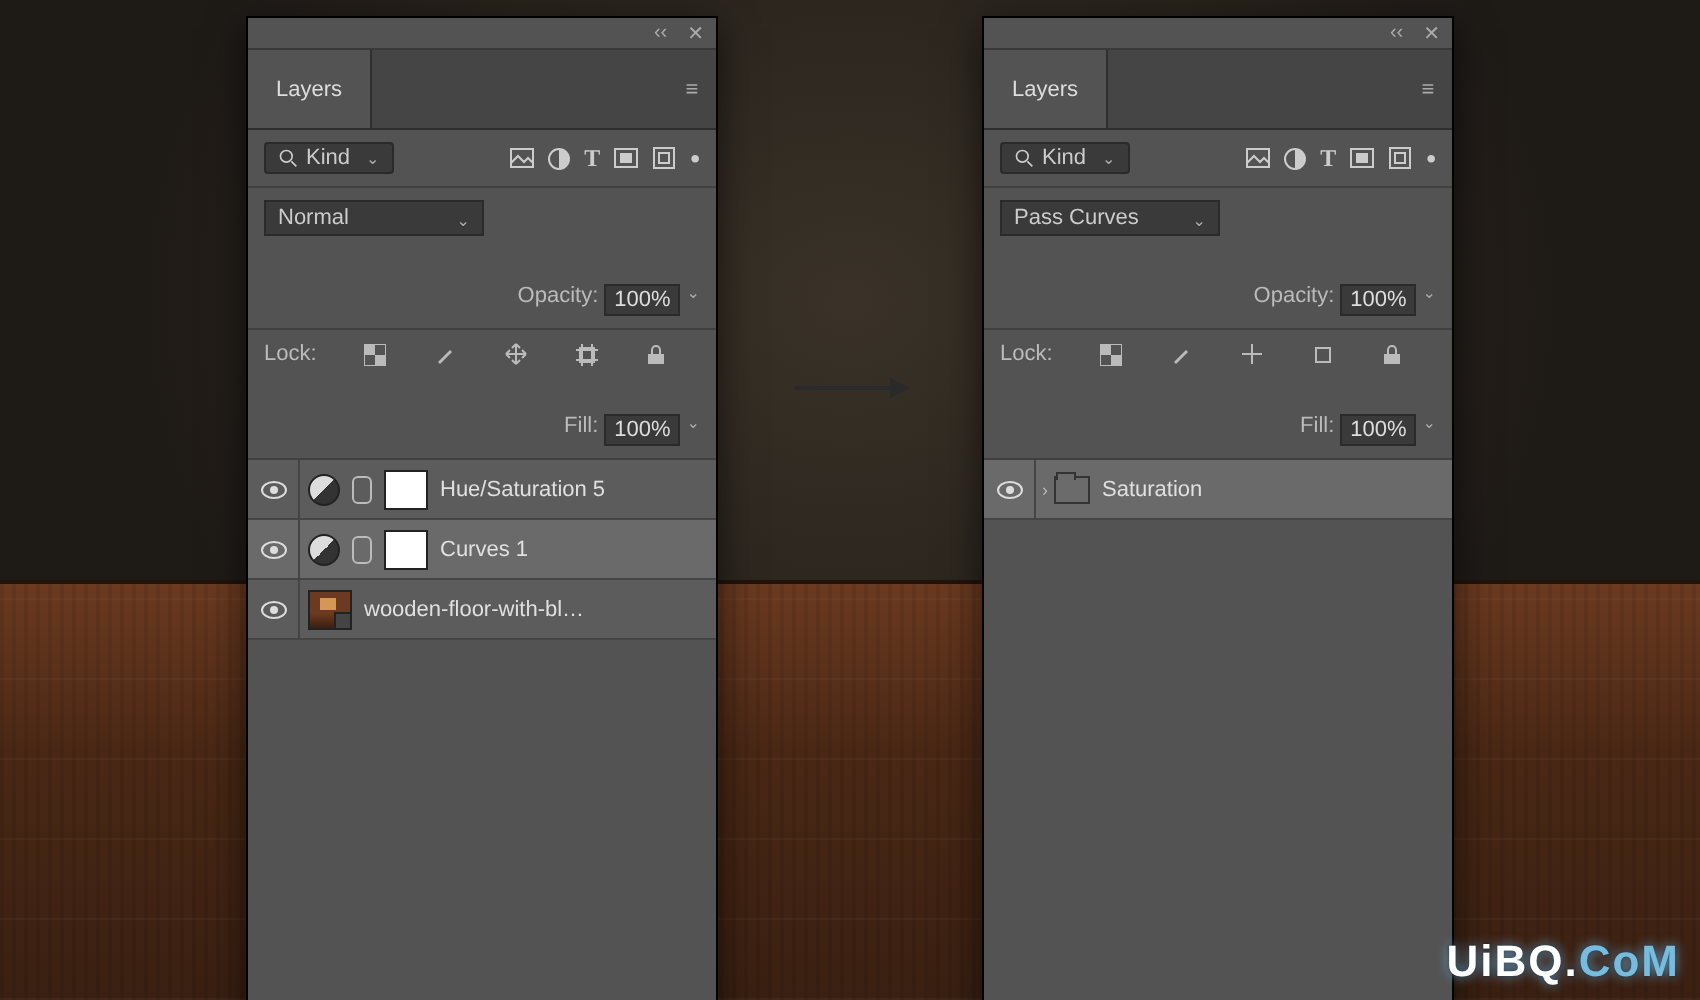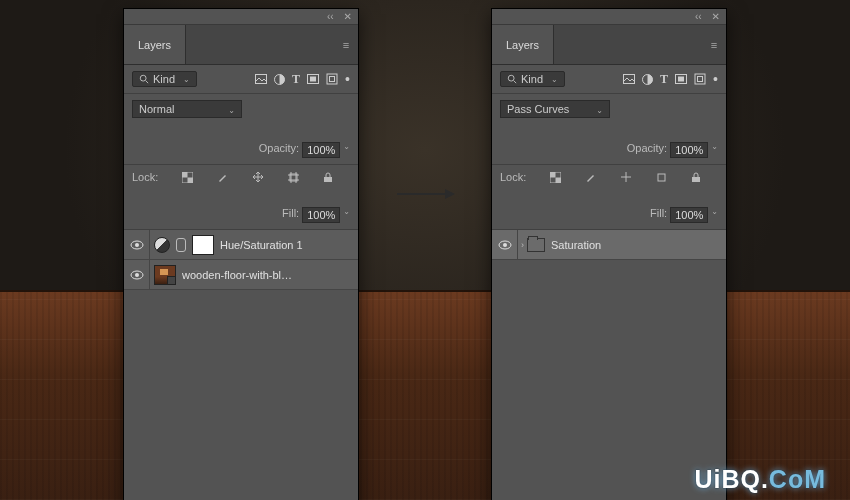--- a/index.html
+++ b/index.html
@@ -52,21 +52,21 @@
   .imgthumb::after{content:"";position:absolute;left:5px;top:3px;width:8px;height:6px;background:#d69655}
   .smart{position:absolute;right:-1px;bottom:-1px;width:9px;height:9px;background:#444;border:1px solid #222}
   .foldericon{width:18px;height:14px;background:#6b6b6b;border:1px solid #333;flex:none;position:relative}
   .foldericon::before{content:"";position:absolute;top:-3px;left:0;width:8px;height:3px;background:#6b6b6b;border:1px solid #333;border-bottom:none}
   .exp{color:#bbb;font-size:9px;padding:0 3px}
   .name{color:#e0e0e0;padding-left:6px;white-space:nowrap;overflow:hidden;text-overflow:ellipsis;max-width:120px}
 
   .footer{height:30px;border-top:1px solid #2e2e2e;display:flex;align-items:center;justify-content:center;gap:14px;background:#535353}
   .footer span{color:#bbb;display:inline-flex;align-items:center}
 
-  .watermark{position:absolute;right:24px;bottom:6px;color:#fff;font-weight:bold;font-size:25px;letter-spacing:1px;text-shadow:0 0 6px rgba(120,200,255,.8),0 0 2px #000}
+  .watermark{position:absolute;right:10px;bottom:6px;color:#fff;font-weight:bold;font-size:22px;letter-spacing:1px;text-shadow:0 0 6px rgba(120,200,255,.8),0 0 2px #000}
   .watermark em{font-style:normal;color:#7bd}
 </style>
 </head>
 <body>
 
 <div class="bg"></div>
 <div class="table"></div>
 
 <div class="stage">
 
@@ -175,21 +175,35 @@
             <svg viewBox="0 0 14 10">
               <ellipse cx="7" cy="5" rx="6" ry="4" fill="none" stroke="#ddd"></ellipse>
               <circle cx="7" cy="5" r="2" fill="#ddd"></circle>
             </svg>
           </div>
         <div class="thumbgroup">
           <div class="adj"></div>
           <div class="clip"></div>
           <div class="mask"></div>
         </div>
-        <div class="name">Hue/Saturation 1</div>
+        <div class="name">Hue/Saturation 5</div>
+      </div>
+      <div class="row sel">
+        <div class="vis">
+            <svg viewBox="0 0 14 10">
+              <ellipse cx="7" cy="5" rx="6" ry="4" fill="none" stroke="#ddd"></ellipse>
+              <circle cx="7" cy="5" r="2" fill="#ddd"></circle>
+            </svg>
+          </div>
+        <div class="thumbgroup">
+          <div class="adj"></div>
+          <div class="clip"></div>
+          <div class="mask"></div>
+        </div>
+        <div class="name">Curves 1</div>
       </div>
       <div class="row">
         <div class="vis">
             <svg viewBox="0 0 14 10">
               <ellipse cx="7" cy="5" rx="6" ry="4" fill="none" stroke="#ddd"></ellipse>
               <circle cx="7" cy="5" r="2" fill="#ddd"></circle>
             </svg>
           </div>
         <div class="thumbgroup">
           <div class="imgthumb">

